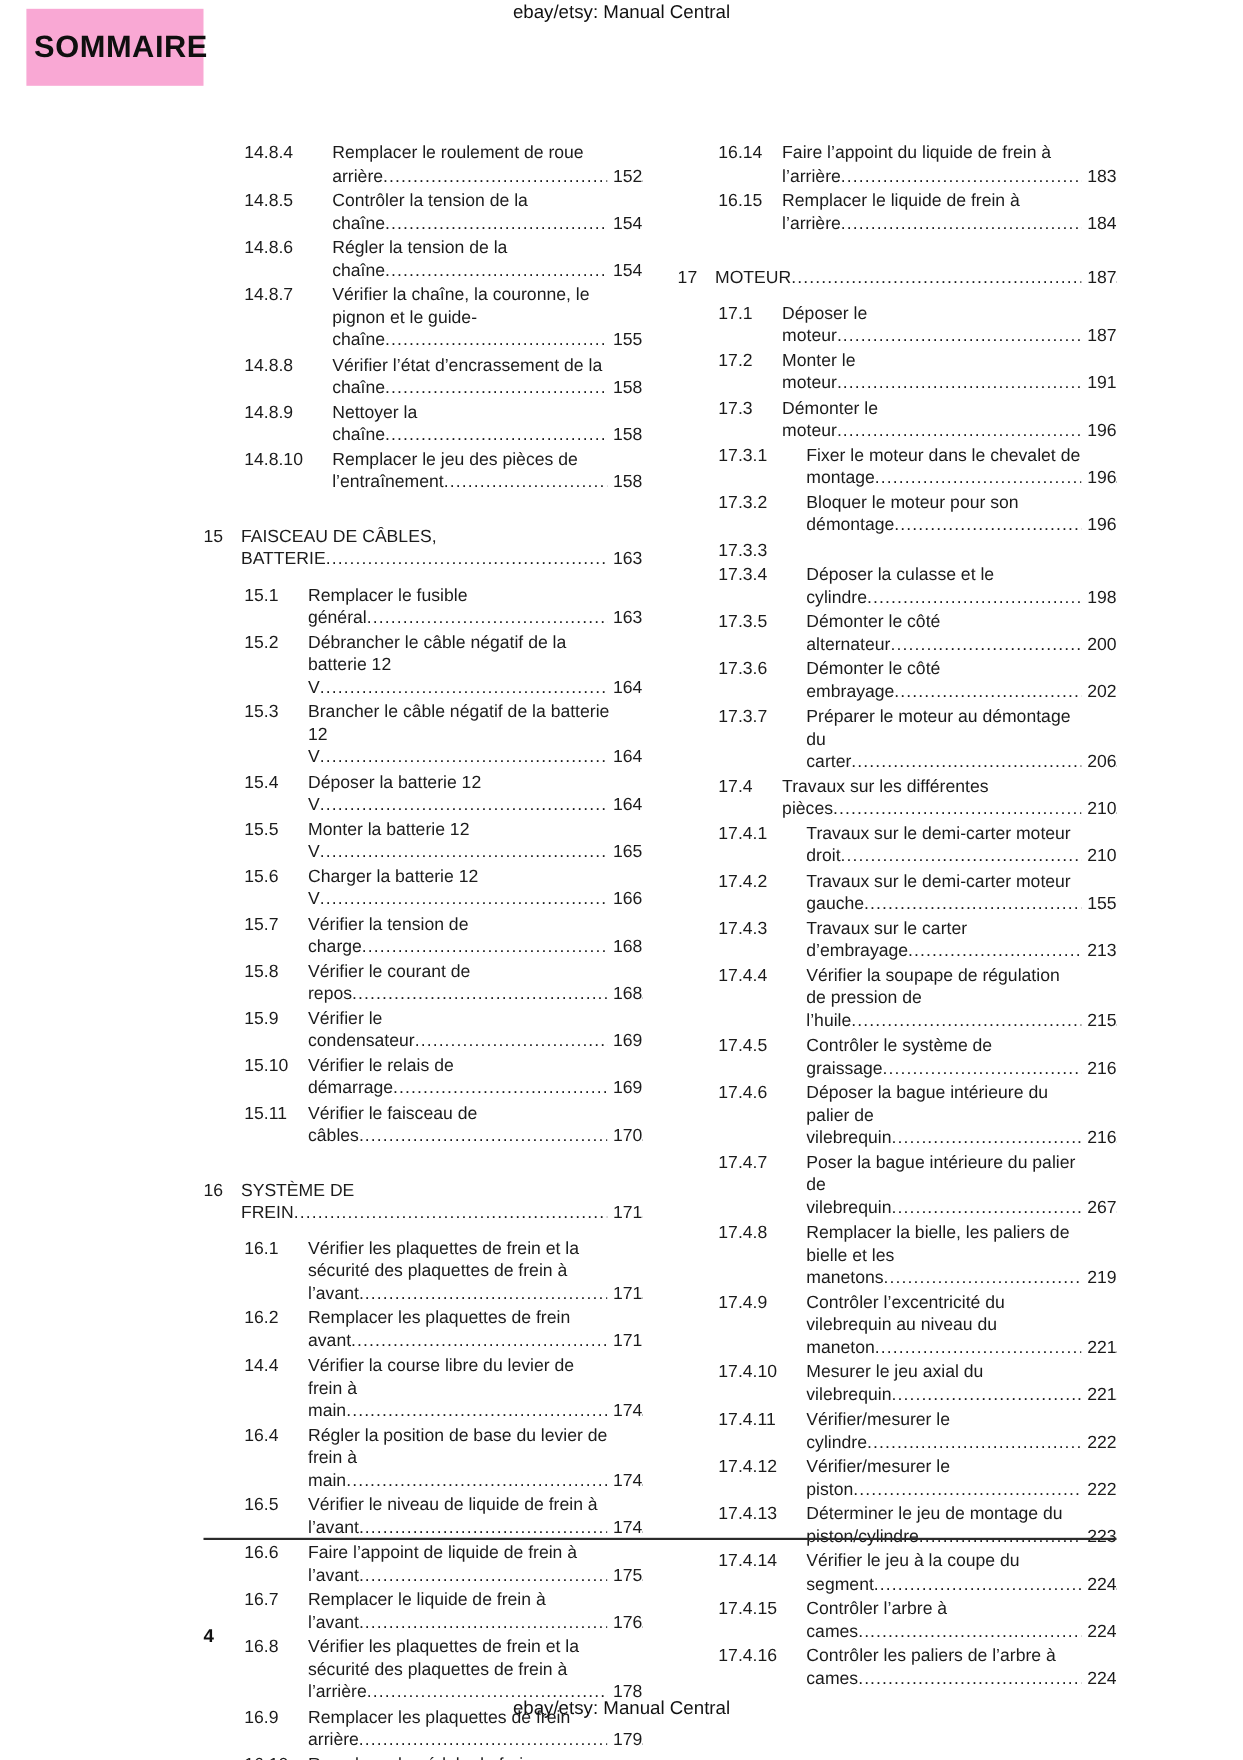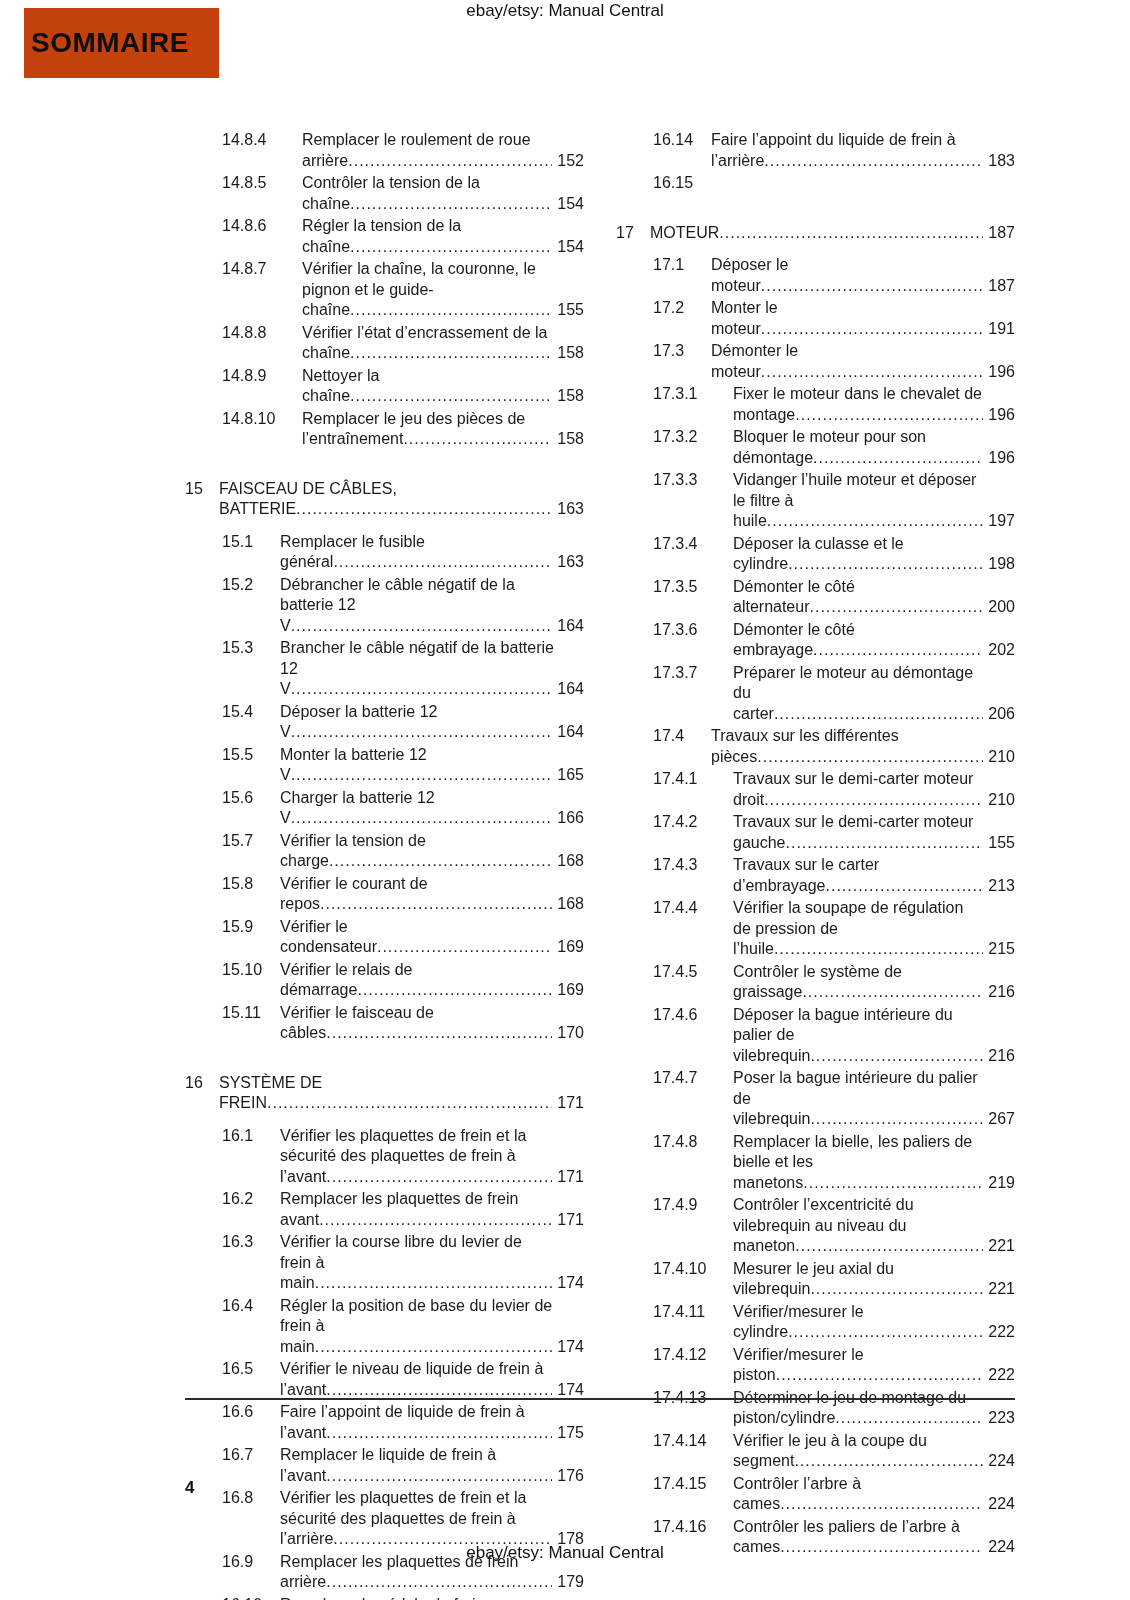--- a/index.html
+++ b/index.html
@@ -10,22 +10,22 @@
     overflow: hidden;
     font-family: "Liberation Sans", sans-serif;
     color: #1b1b1b;
   }
   .top-header {
     position: absolute; top: 1px; left: 0; width: 100%;
     text-align: center; font-size: 17px; color: #111;
   }
   .sommaire-box {
     position: absolute; left: 24px; top: 8px;
-    width: 195px; height: 70px;
-    background: #c2410c;
+    width: 161px; height: 70px;
+    background: #f9a8d4;
     display: flex; align-items: center;
     padding-left: 7px;
   }
   .sommaire-box .label {
     font-size: 28px; font-weight: bold; color: #0f0f0f;
     letter-spacing: 0.5px;
   }
   .columns {
     position: absolute; left: 185px; top: 128px; width: 830px;
     display: flex; gap: 32px;
@@ -168,21 +168,21 @@
       </div>
       <div class="entry l2">
         <span class="num">16.1</span>
         <span class="body"><span class="title">Vérifier les plaquettes de frein et la sécurité des plaquettes de frein à l’avant</span><span class="leader"></span><span class="page-ref">171</span></span>
       </div>
       <div class="entry l2">
         <span class="num">16.2</span>
         <span class="body"><span class="title">Remplacer les plaquettes de frein avant</span><span class="leader"></span><span class="page-ref">171</span></span>
       </div>
       <div class="entry l2">
-        <span class="num">16.3</span>
+        <span class="num">14.4</span>
         <span class="body"><span class="title">Vérifier la course libre du levier de frein à main</span><span class="leader"></span><span class="page-ref">174</span></span>
       </div>
       <div class="entry l2">
         <span class="num">16.4</span>
         <span class="body"><span class="title">Régler la position de base du levier de frein à main</span><span class="leader"></span><span class="page-ref">174</span></span>
       </div>
       <div class="entry l2">
         <span class="num">16.5</span>
         <span class="body"><span class="title">Vérifier le niveau de liquide de frein à l’avant</span><span class="leader"></span><span class="page-ref">174</span></span>
       </div>
@@ -207,20 +207,21 @@
         <span class="body"><span class="title">Remplacer la pédale de frein arrière</span><span class="leader"></span><span class="page-ref">181</span></span>
       </div>
     </div>
   <div class="col" id="col-right">
       <div class="entry l2">
         <span class="num">16.14</span>
         <span class="body"><span class="title">Faire l’appoint du liquide de frein à l’arrière</span><span class="leader"></span><span class="page-ref">183</span></span>
       </div>
       <div class="entry l2">
         <span class="num">16.15</span>
+        <span class="body"><span class="title">Remplacer le liquide de frein à l’arrière</span><span class="leader"></span><span class="page-ref">184</span></span>
       </div>
       <div class="entry l1">
         <span class="num">17</span>
         <span class="body"><span class="title">MOTEUR</span><span class="leader"></span><span class="page-ref">187</span></span>
       </div>
       <div class="entry l2">
         <span class="num">17.1</span>
         <span class="body"><span class="title">Déposer le moteur</span><span class="leader"></span><span class="page-ref">187</span></span>
       </div>
       <div class="entry l2">
@@ -234,21 +235,20 @@
       <div class="entry l3">
         <span class="num">17.3.1</span>
         <span class="body"><span class="title">Fixer le moteur dans le chevalet de montage</span><span class="leader"></span><span class="page-ref">196</span></span>
       </div>
       <div class="entry l3">
         <span class="num">17.3.2</span>
         <span class="body"><span class="title">Bloquer le moteur pour son démontage</span><span class="leader"></span><span class="page-ref">196</span></span>
       </div>
       <div class="entry l3">
         <span class="num">17.3.3</span>
-        <span class="body"><span class="title">Vidanger l’huile moteur et déposer le filtre à huile</span><span class="leader"></span><span class="page-ref">197</span></span>
       </div>
       <div class="entry l3">
         <span class="num">17.3.4</span>
         <span class="body"><span class="title">Déposer la culasse et le cylindre</span><span class="leader"></span><span class="page-ref">198</span></span>
       </div>
       <div class="entry l3">
         <span class="num">17.3.5</span>
         <span class="body"><span class="title">Démonter le côté alternateur</span><span class="leader"></span><span class="page-ref">200</span></span>
       </div>
       <div class="entry l3">

